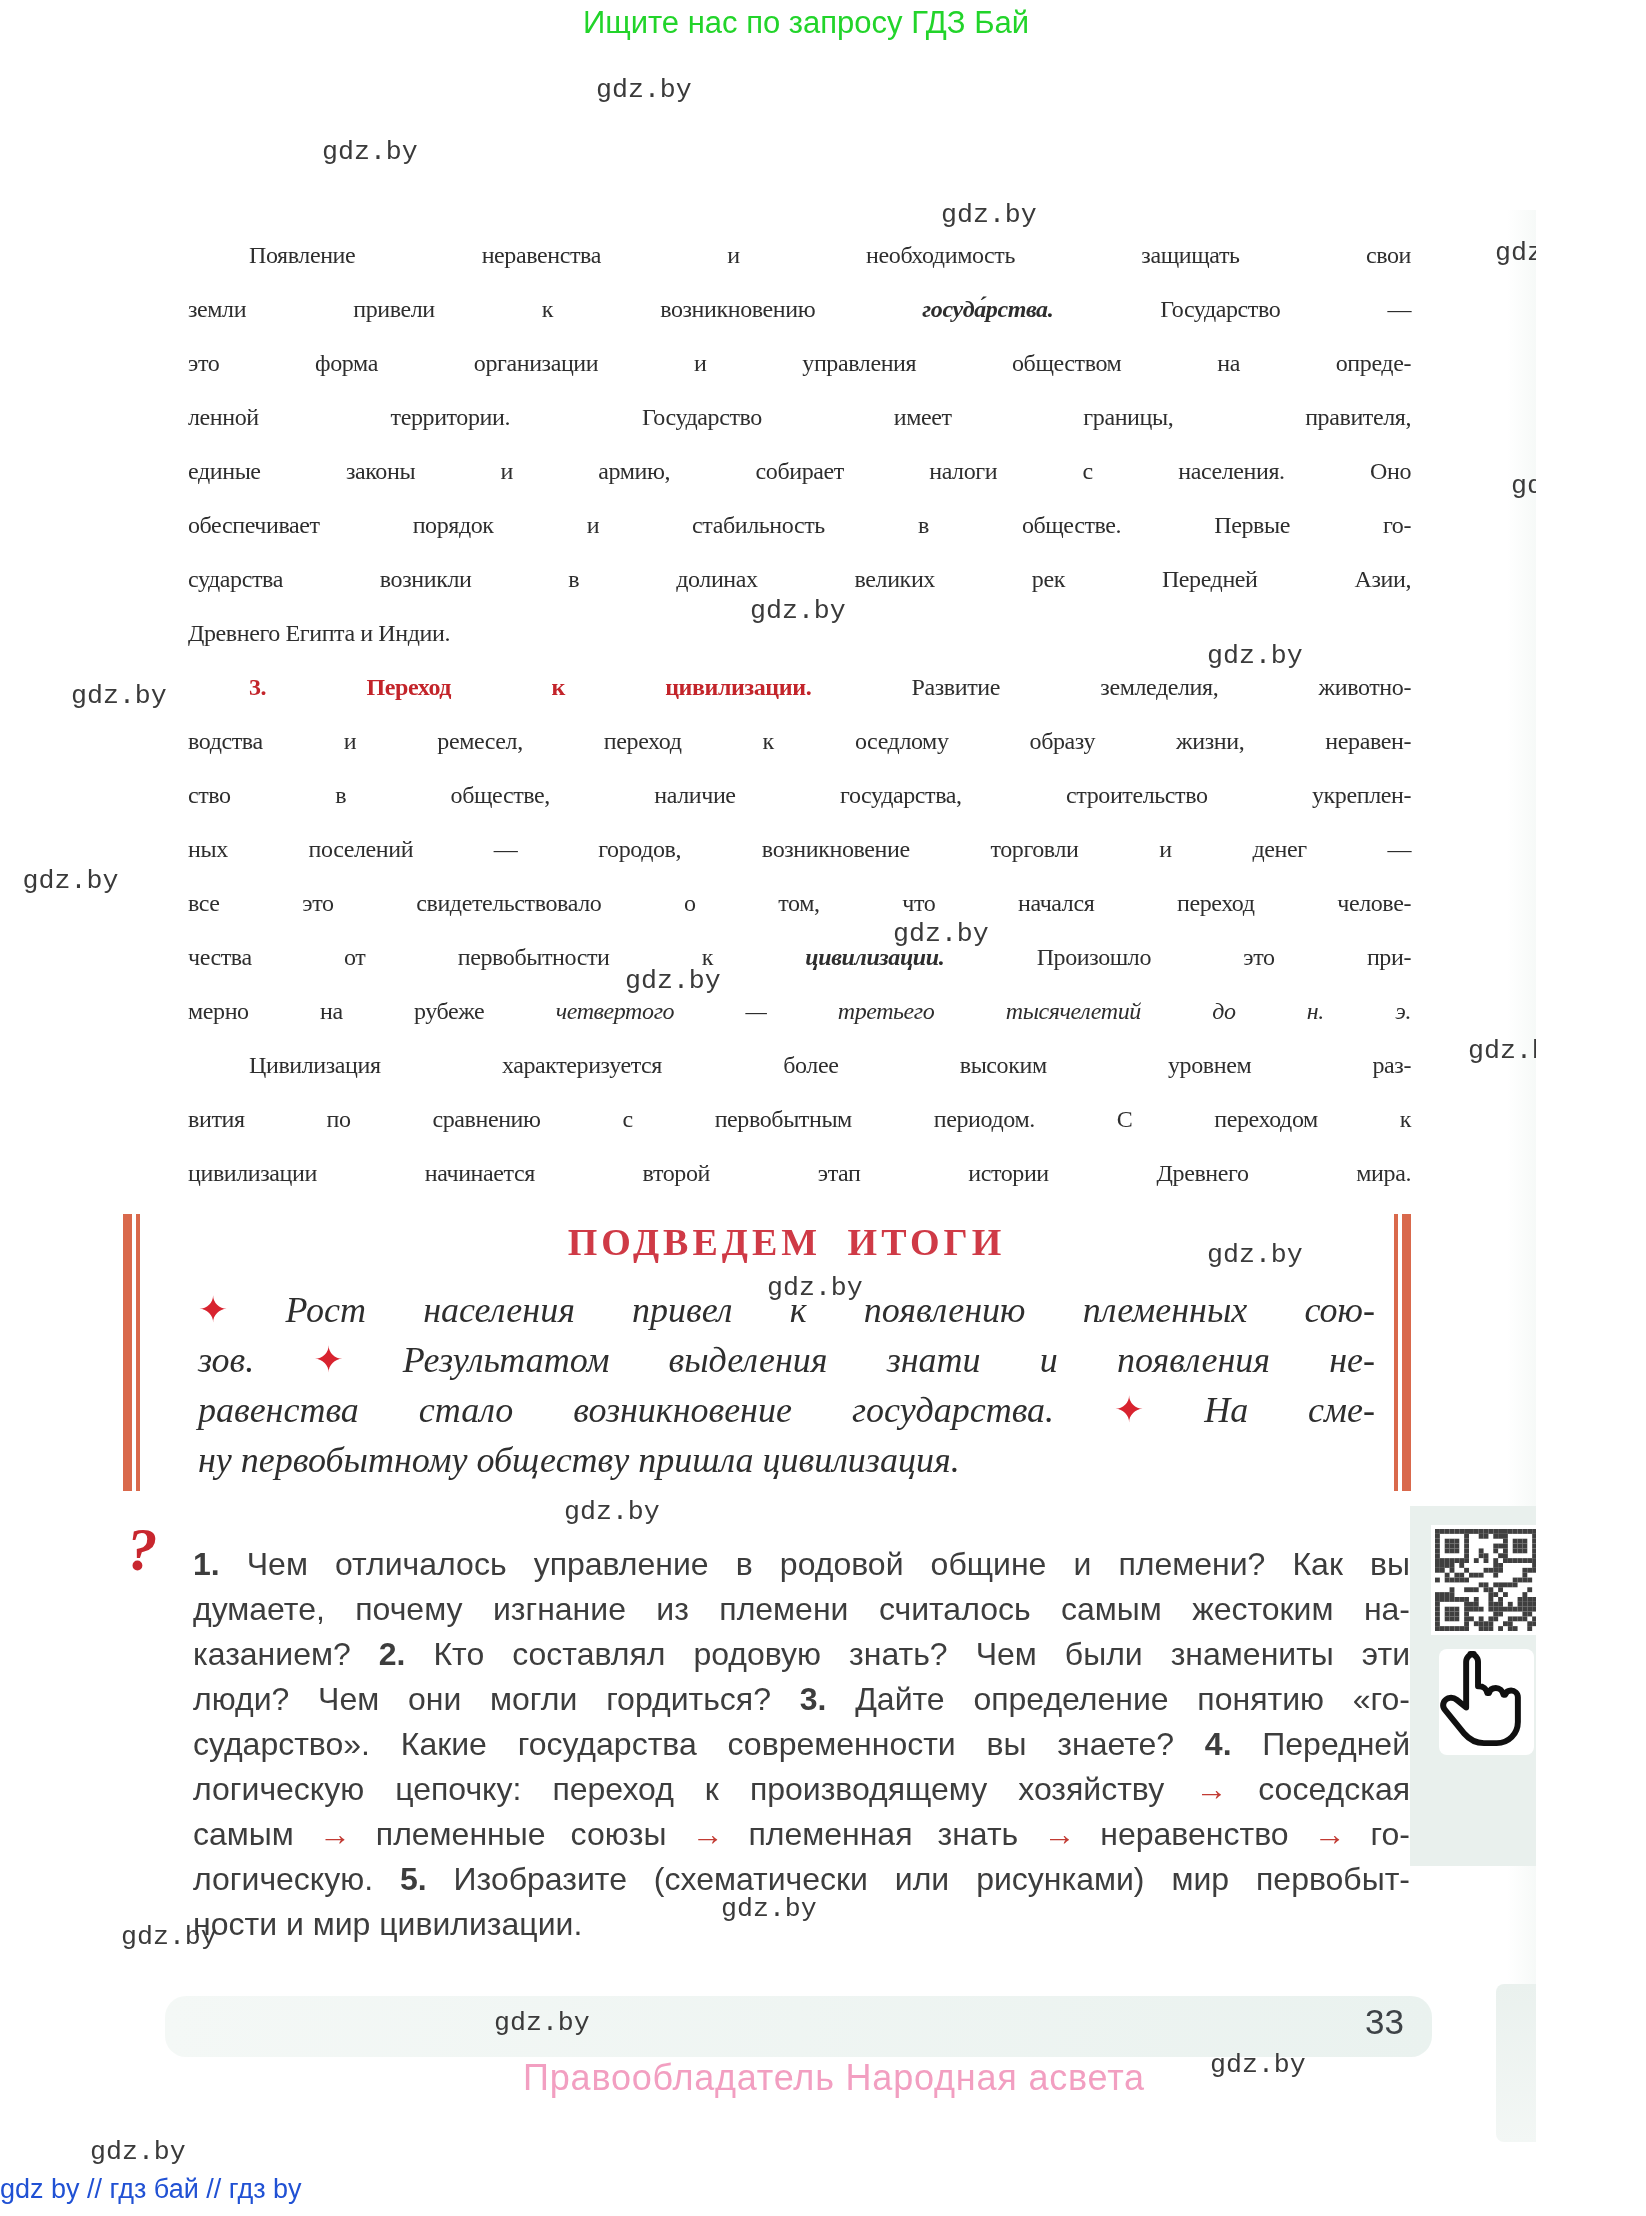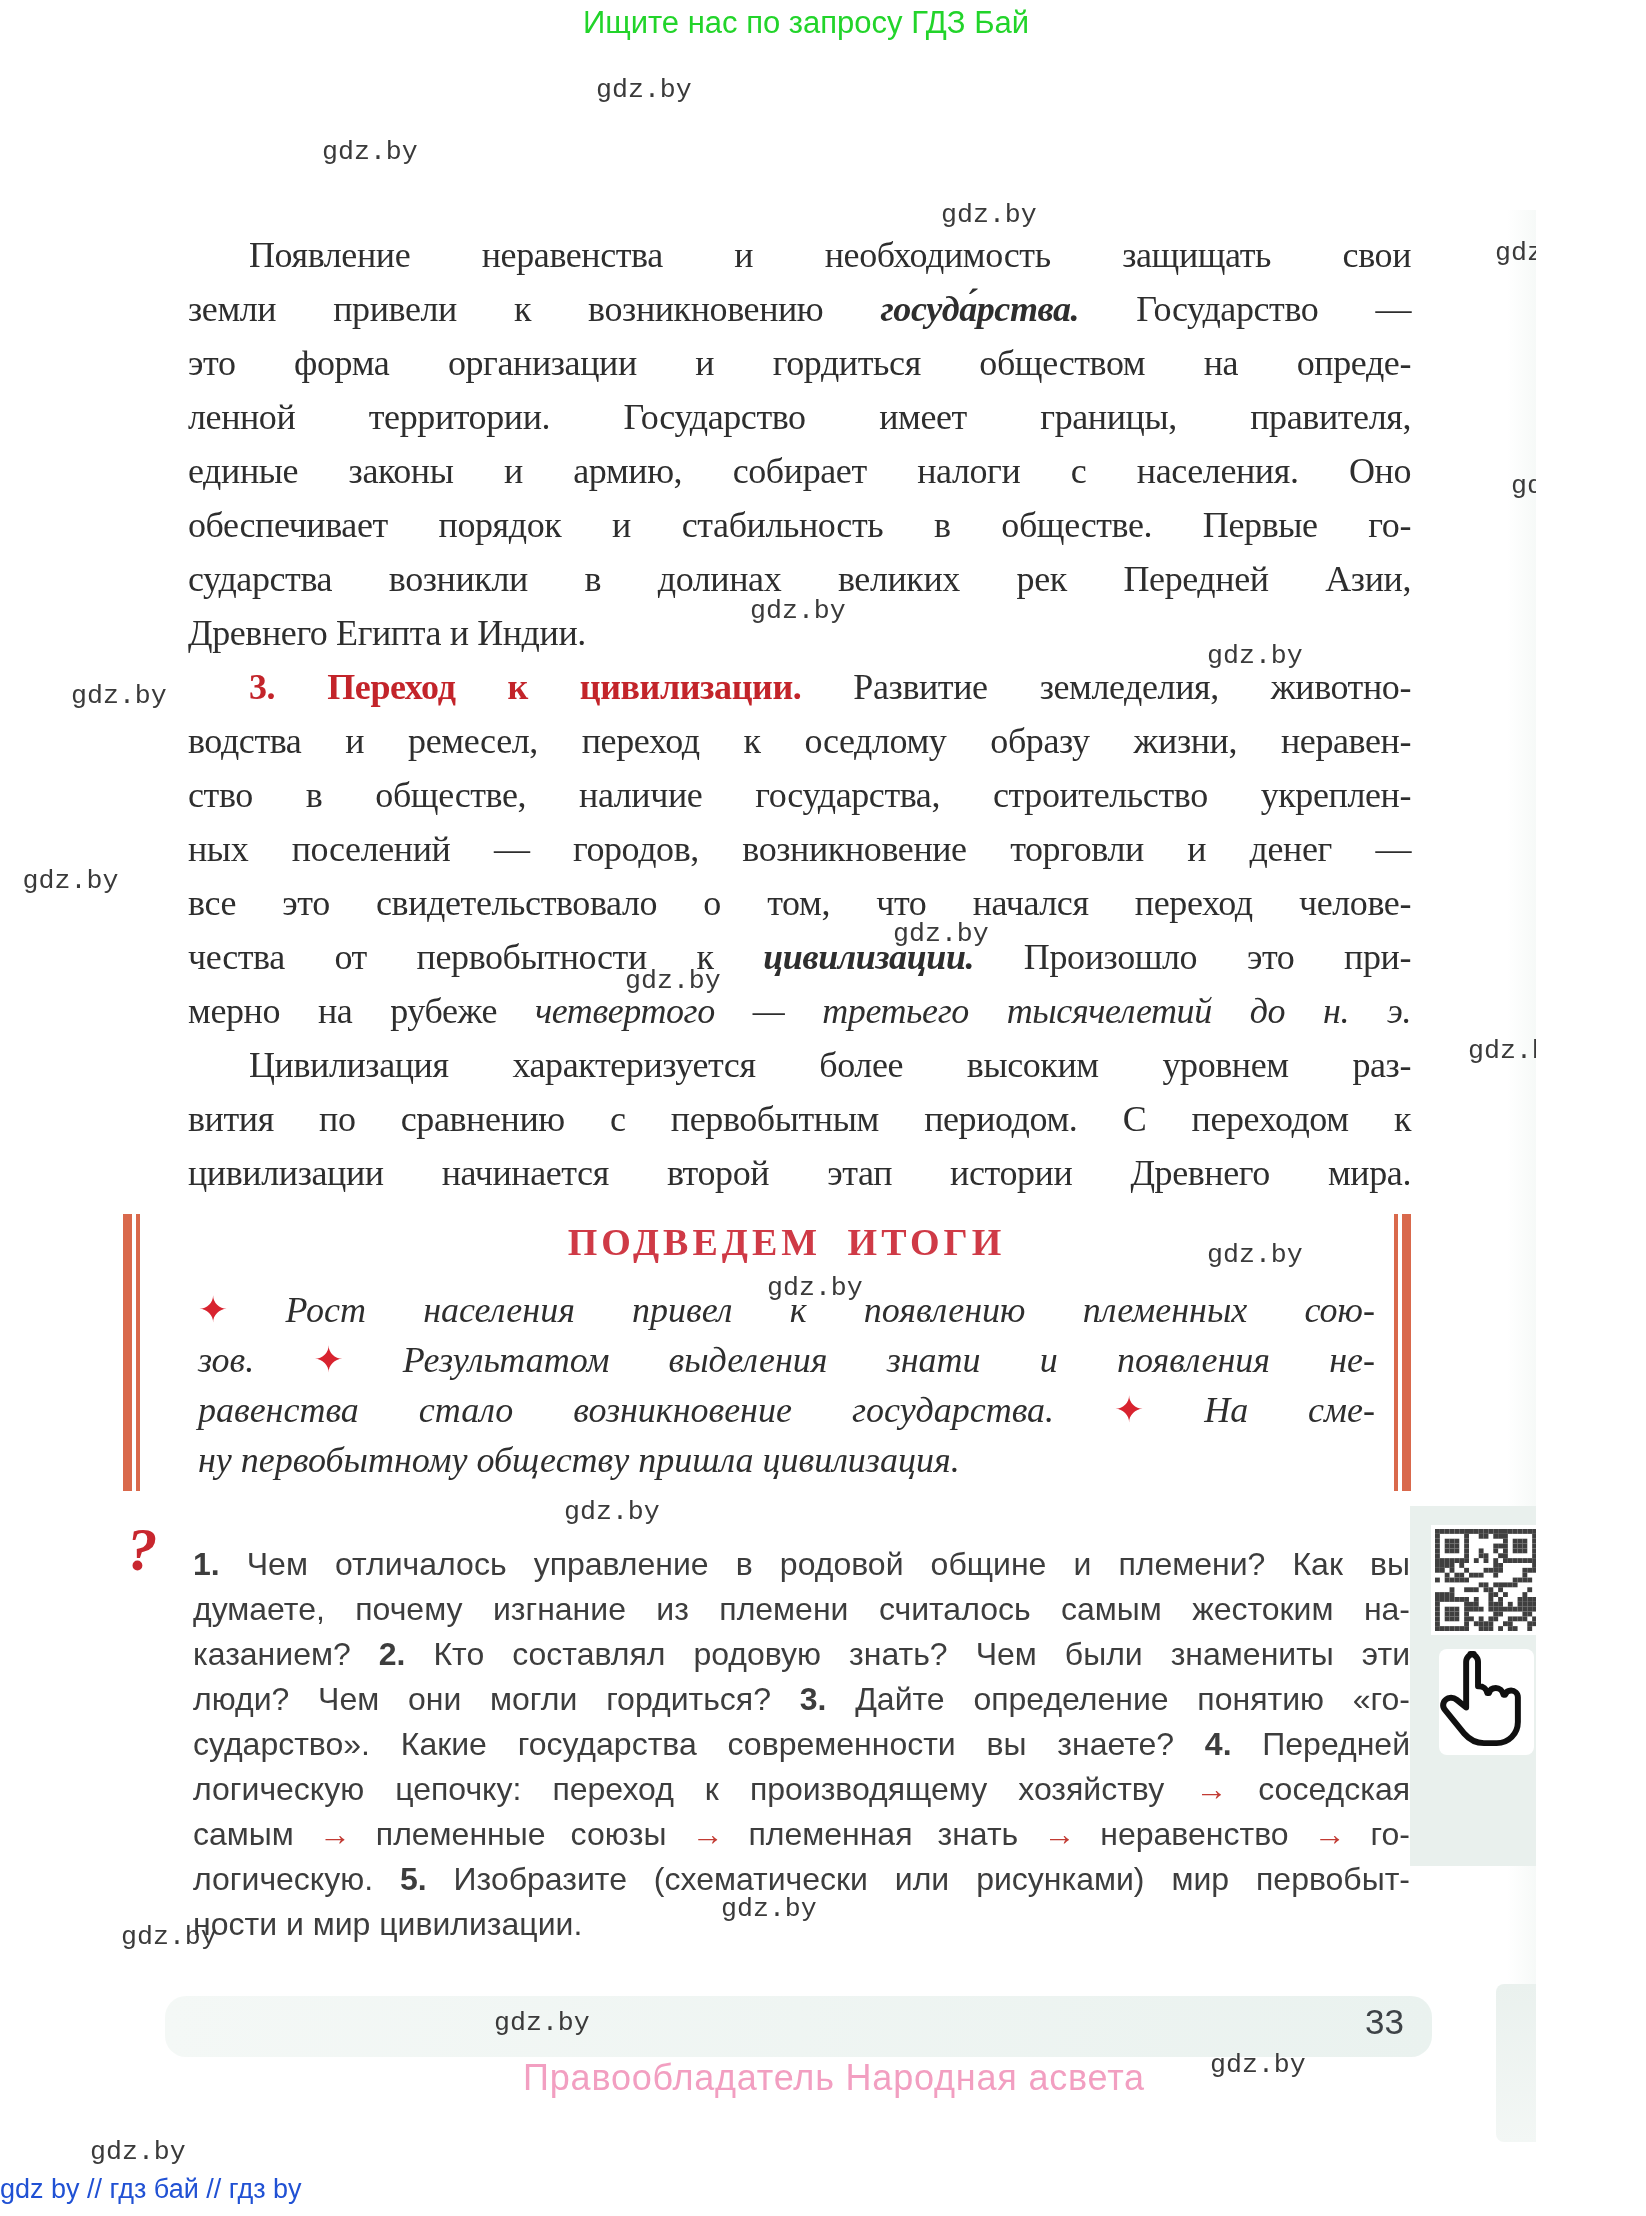--- a/index.html
+++ b/index.html
@@ -13,21 +13,21 @@
     background:linear-gradient(to right,#f4f8f6,#eaf2ef);}
   .bottom-right-block{position:absolute;left:1496px;top:1984px;width:151px;height:158px;border-radius:8px;
     background:linear-gradient(to bottom,#eaf1ee,#f3f7f5);}
   
   .green-banner{position:absolute;left:0;top:4.8px;width:1612px;text-align:center;
     font-family:"Liberation Sans",sans-serif;font-size:31px;color:var(--green);}
   
   .wm{position:absolute;font-family:Liberation Mono, monospace;font-size:26.6px;color:#3a3a3a;opacity：1;
       white-space:nowrap;z-index:5;}
   
-  .main-text{position:absolute;left:188px;top:228px;width:1223px;font-size:36px;line-height:54px;
+  .main-text{position:absolute;left:188px;top:228px;width:1223px;font-size:24px;line-height:54px;
     letter-spacing:-0.4px;z-index:2;}
   .jline{text-align:justify;text-align-last:justify;white-space:normal;}
   .jline.last{text-align-last:left;}
   .jline.indent{text-indent:61px;}
   .seg-b{font-weight:bold;}
   .seg-i{font-style:italic;}
   .seg-bi{font-weight:bold;font-style:italic;}
   .seg-rb{font-weight:bold;color:var(--red-heading);}
   .seg-star{color:var(--star-red);font-style:normal;}
   .seg-arr{color:var(--arrow-red);font-weight:bold;}
@@ -93,21 +93,21 @@
       <span class="wm" style="left: 494px; top: 2008px;">gdz.by</span>
       <span class="wm" style="left: 1210px; top: 2050px;">gdz.by</span>
       <span class="wm" style="left: 1551px; top: 2068px;">gdz.by</span>
       <span class="wm" style="left: 90px; top: 2137px;">gdz.by</span>
     </div>
 
   <div class="main-text">
     <div>
         <div class="jline indent"><span>Появление неравенства и необходимость защищать свои</span></div>
         <div class="jline"><span>земли привели к возникновению </span><span class="seg-bi">госуда́рства.</span><span> Государство —</span></div>
-        <div class="jline"><span>это форма организации и гордиться обществом на опреде-</span></div>
+        <div class="jline"><span>это форма организации и управления обществом на опреде-</span></div>
         <div class="jline"><span>ленной территории. Государство имеет границы, правителя,</span></div>
         <div class="jline"><span>единые законы и армию, собирает налоги с населения. Оно</span></div>
         <div class="jline"><span>обеспечивает порядок и стабильность в обществе. Первые го-</span></div>
         <div class="jline"><span>сударства возникли в долинах великих рек Передней Азии,</span></div>
         <div class="jline last"><span>Древнего Египта и Индии.</span></div>
       </div>
     <div>
         <div class="jline indent"><span class="seg-rb">3. Переход к цивилизации.</span><span> Развитие земледелия, животно-</span></div>
         <div class="jline"><span>водства и ремесел, переход к оседлому образу жизни, неравен-</span></div>
         <div class="jline"><span>ство в обществе, наличие государства, строительство укреплен-</span></div>

